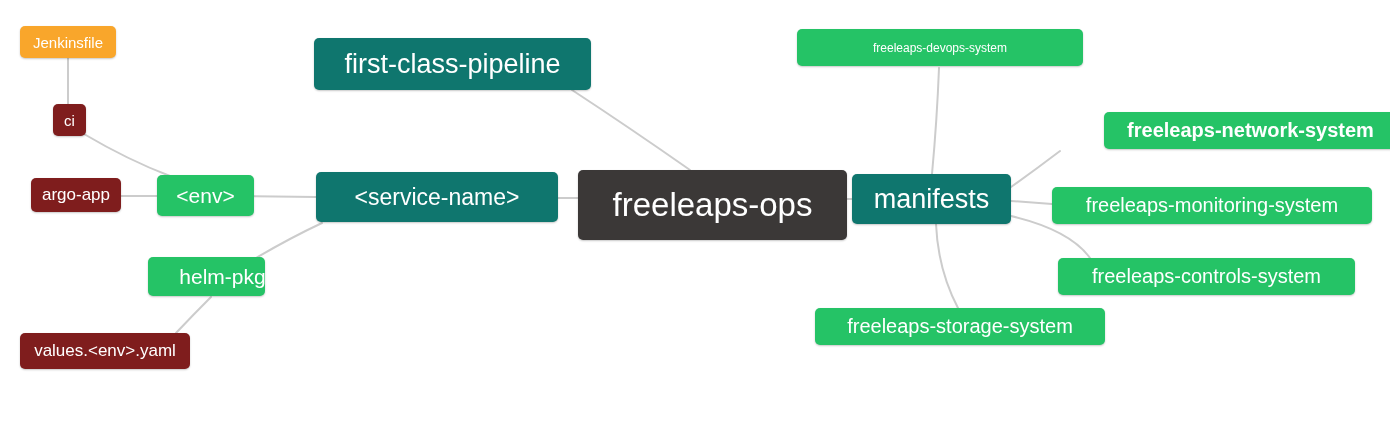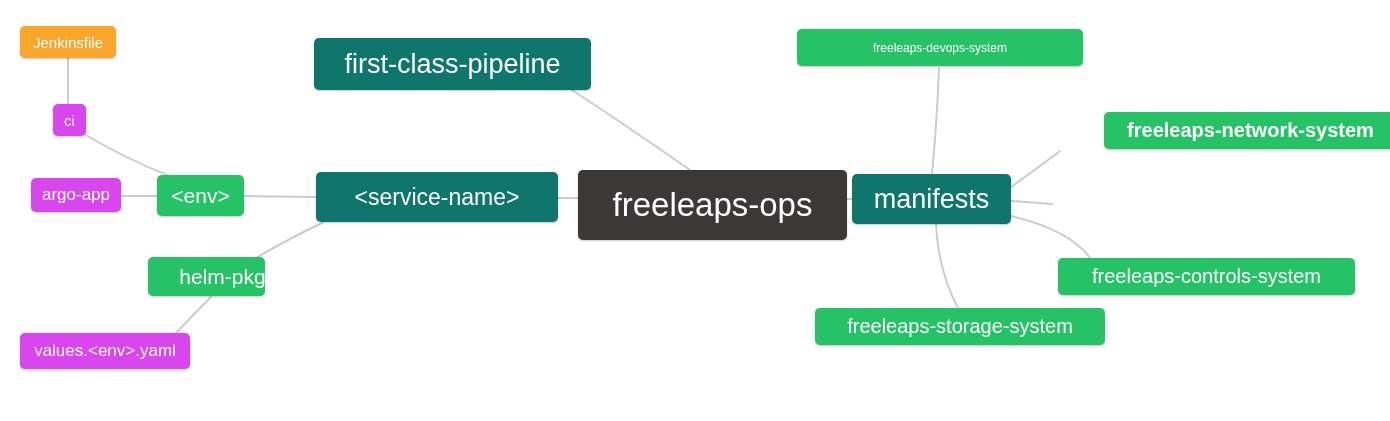--- a/index.html
+++ b/index.html
@@ -31,28 +31,28 @@
     color: #ffffff;
     border-radius: 5px;
     box-sizing: border-box;
     white-space: nowrap;
     cursor: pointer;
     box-shadow: 0 1px 2px rgba(0,0,0,0.22);
     user-select: none;
   }
   .c-blue  { background: #0f766e; }
   .c-green { background: #25C366; }
-  .c-red   { background: #d946ef; }
+  .c-red   { background: #7f1d1d; }
   .c-amber { background: #F9A62B; }
   .c-dark  { background: #3B3837; }
 
   .n-jenkinsfile        { left: 20px;   top: 26px;  width: 96px;  height: 32px; font-size: 15px; }
   .n-ci                 { left: 53px;   top: 104px; width: 33px;  height: 32px; font-size: 15px; }
   .n-argo-app           { left: 31px;   top: 178px; width: 90px;  height: 34px; font-size: 17px; }
-  .n-env                { left: 157px;  top: 175px; width: 87px;  height: 41px; font-size: 21px; }
+  .n-env                { left: 157px;  top: 175px; width: 97px;  height: 41px; font-size: 21px; }
   .n-helm-pkg           { left: 148px;  top: 257px; width: 117px; height: 39px; font-size: 21px; padding-left: 32px; }
   .n-values-env-yaml    { left: 20px;    top: 333px; width: 170px; height: 36px; font-size: 17px; }
   .n-first-class-pipeline { left: 314px; top: 38px; width: 277px; height: 52px; font-size: 27px; }
   .n-service-name       { left: 316px;  top: 172px; width: 242px; height: 50px; font-size: 23px; }
   .n-freeleaps-ops      { left: 578px;  top: 170px; width: 269px; height: 70px; font-size: 33px; }
   .n-manifests          { left: 852px;  top: 174px; width: 159px; height: 50px; font-size: 27px; }
   .n-devops             { left: 797px;  top: 29px;  width: 286px; height: 37px; font-size: 12px; }
   .n-network            { left: 1104px; top: 112px; width: 293px; height: 37px; font-size: 20px; font-weight: bold; }
   .n-monitoring         { left: 1052px; top: 187px; width: 320px; height: 37px; font-size: 20px; }
   .n-controls           { left: 1058px; top: 258px; width: 297px; height: 37px; font-size: 20px; }
@@ -85,16 +85,17 @@
   <div class="node c-red n-argo-app">argo-app</div>
   <div class="node c-green n-env">&lt;env&gt;</div>
   <div class="node c-green n-helm-pkg">helm-pkg</div>
   <div class="node c-red n-values-env-yaml">values.&lt;env&gt;.yaml</div>
   <div class="node c-blue n-first-class-pipeline">first-class-pipeline</div>
   <div class="node c-blue n-service-name">&lt;service-name&gt;</div>
   <div class="node c-dark n-freeleaps-ops">freeleaps-ops</div>
   <div class="node c-blue n-manifests">manifests</div>
   <div class="node c-green n-devops">freeleaps-devops-system</div>
   <div class="node c-green n-network">freeleaps-network-system</div>
+  <div class="node c-green n-monitoring">freeleaps-monitoring-system</div>
   <div class="node c-green n-controls">freeleaps-controls-system</div>
   <div class="node c-green n-storage">freeleaps-storage-system</div>
 
 </div>
 
 </body></html>

